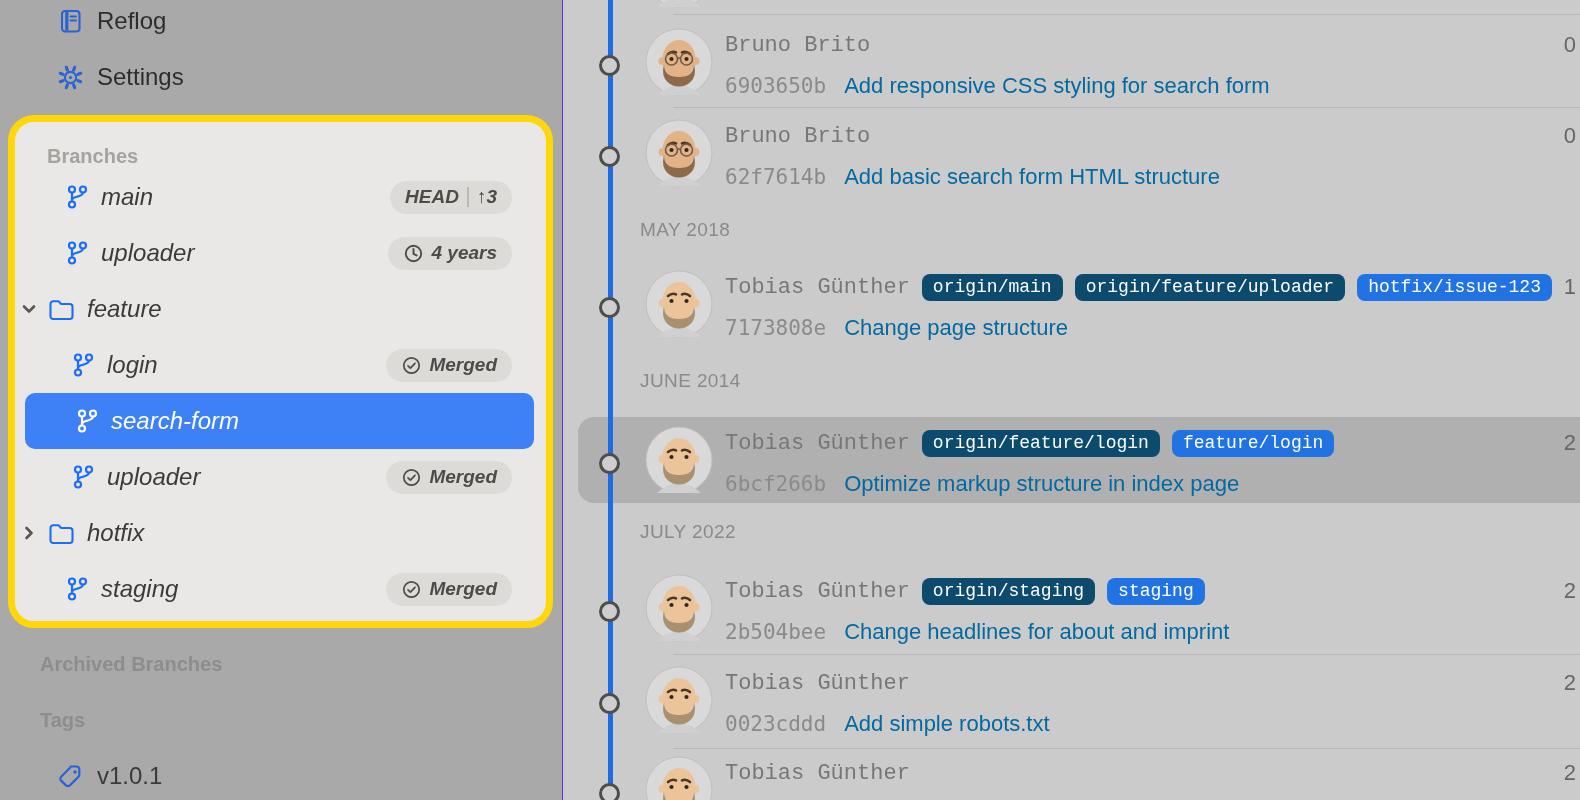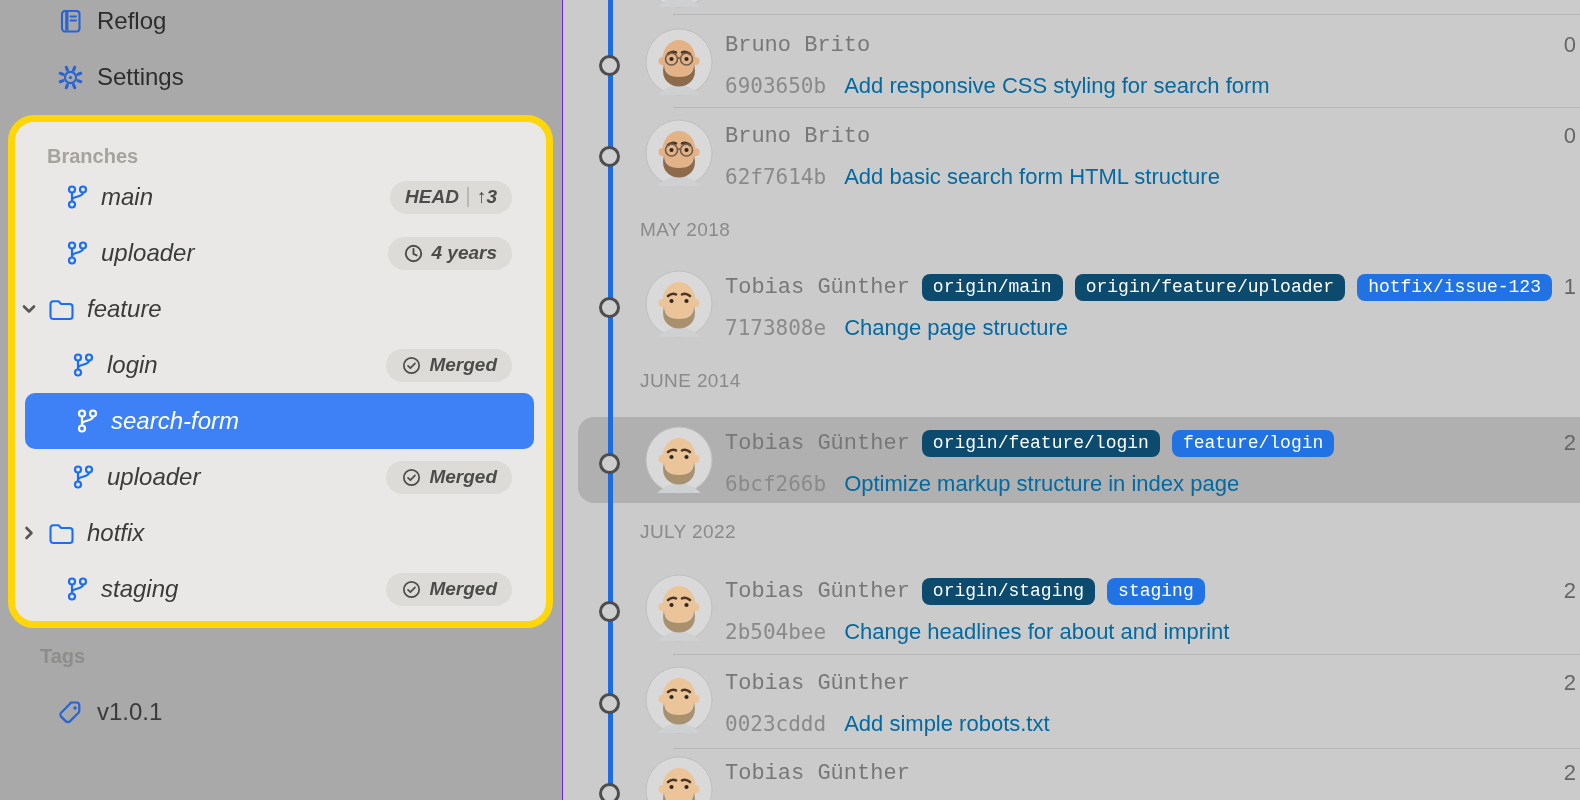--- a/index.html
+++ b/index.html
@@ -223,20 +223,21 @@
             <span class="badge merged"><span class="icon">
                 <svg width="21" height="21" viewBox="0 0 21 21" fill="none">
                   <circle cx="10.5" cy="10.5" r="7.7" stroke="#4c4c4a" stroke-width="1.7"></circle>
                   <path d="M7 10.8 L9.4 13.1 L14 8.3" stroke="#4c4c4a" stroke-width="1.7" stroke-linecap="round" stroke-linejoin="round"></path>
                 </svg>
               </span>Merged</span>
           </div>
         </div>
     </div>
     <div id="side-bottom">
+      <div id="archived-header" class="sec-header">Archived Branches</div>
       <div class="sec-header">Tags</div>
       <div id="tags-list">
           <div class="side-row">
             <span class="icon">
               <svg width="27" height="27" viewBox="0 0 27 27" fill="none">
                 <path d="M14 3.5 h5.5 a2.8 2.8 0 0 1 2.8 2.8 v5.5 a2.8 2.8 0 0 1 -.82 1.98 l-8.6 8.6 a2.8 2.8 0 0 1 -3.96 0 l-4.75 -4.75 a2.8 2.8 0 0 1 0 -3.96 l8.6 -8.6 A2.8 2.8 0 0 1 14 3.5 Z" stroke="#2a63d2" stroke-width="2.2" stroke-linejoin="round"></path>
                 <circle cx="18" cy="9" r="1.7" fill="#2a63d2"></circle>
               </svg>
             </span>
             <span>v1.0.1</span>

